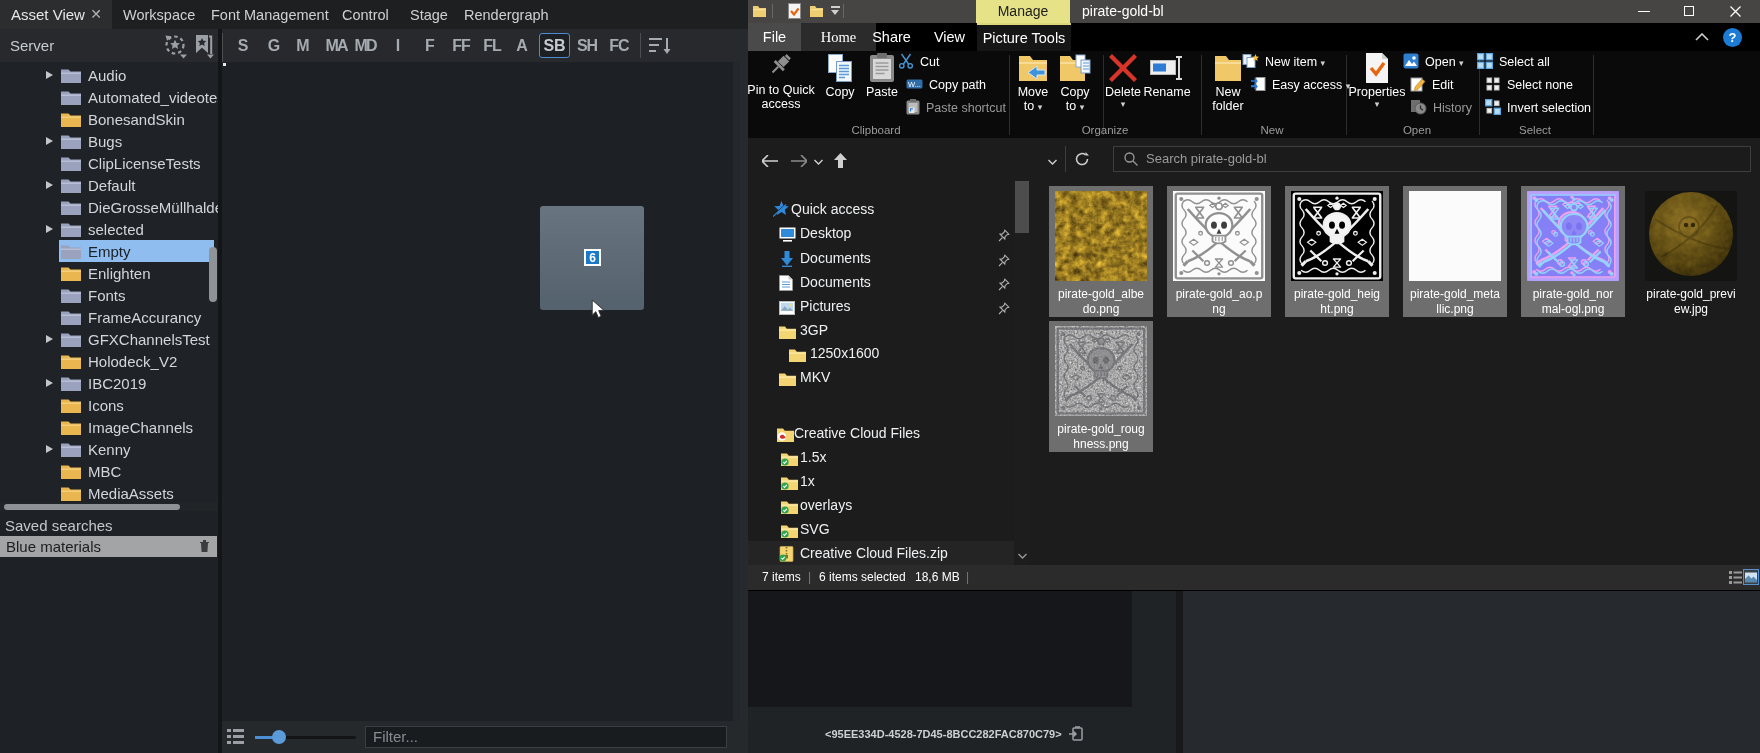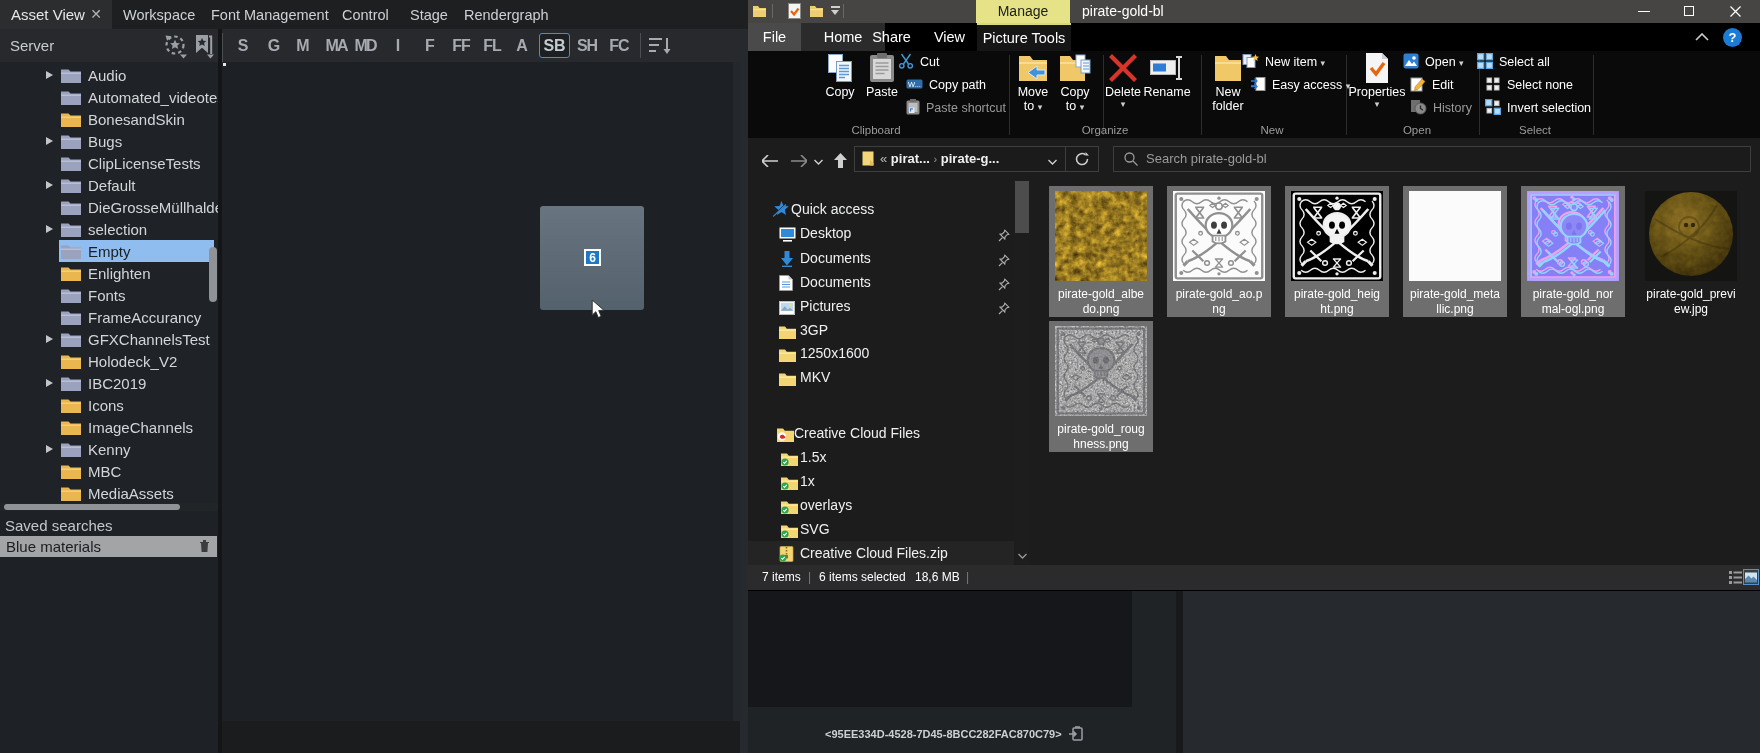--- a/index.html
+++ b/index.html
@@ -55,21 +55,21 @@
 #guid { left:825px; top:728px; color:#cdd0d3; font-size:11px; font-weight:bold; letter-spacing:0px; }
 
 #exp { left:748px; top:0; width:1012px; height:591px; background:#1c1c1c; }
 .e { position:absolute; }
 #etitle { left:0; top:0; width:1012px; height:23px; background:#474543; }
 #manage { left:228px; top:0; width:94px; height:23px; background:#e5e287; color:#1c1c1c; font-size:14px; text-align:center; line-height:23px; }
 #wtitle { left:334px; top:0; height:23px; line-height:23px; color:#ffffff; font-size:14px; }
 #etabs { left:0; top:23px; width:1012px; height:28px; background:#000; }
 .etab { position:absolute; top:23px; height:28px; line-height:28px; font-size:14.5px; color:#fff; text-align:center; }
 #tfile { left:0; width:53px; background:#4a4a4a; }
-#thome { left:53px; width:84px; background:#2b2b2b; }
+#thome { left:53px; width:75px; background:#2b2b2b;font-family:Liberation Serif, serif; }
 #tshare { left:113px; width:61px; }
 #tview { left:174px; width:55px; }
 #tpict { left:229px; width:94px; background:#161616; border-top:2px solid #dcd87a; line-height:26px; }
 #ribbon { left:0; top:51px; width:1012px; height:87px; background:#0a0a0a; }
 .rdiv { position:absolute; top:4px; width:1px; height:80px; background:#2d2d2d; }
 .rlabel { position:absolute; top:73px; font-size:11.5px; color:#9b9b9b; text-align:center; }
 .rbig { position:absolute; top:2px; text-align:center; color:#fff; font-size:12.5px; line-height:14px; }
 .rbig .ic { display:block; margin:0 auto 2px; }
 .rsmall { position:absolute; height:22px; color:#fff; font-size:12.5px; line-height:22px; white-space:nowrap; }
 .rsmall svg { vertical-align:-3px; margin-right:6px; }
@@ -176,21 +176,21 @@
           <path d="M0 5.5 L20 5.5 L20 7 L0 7 Z" fill="#b8bfd4"></path>
         </svg>
         <span class="txt">DieGrosseMüllhalde</span>
       </div>
 <div class="trow" style="top:156px">
         <span class="arr"></span>
         <svg class="fold" width="20" height="16" viewBox="0 0 20 16">
           <path d="M0 2.5 L7.5 2.5 L9.5 4.5 L20 4.5 L20 16 L0 16 Z" fill="#9aa2bd"></path>
           <path d="M0 5.5 L20 5.5 L20 7 L0 7 Z" fill="#b8bfd4"></path>
         </svg>
-        <span class="txt">selection</span>
+        <span class="txt">selected</span>
       </div>
 <div class="trow sel" style="top:178px">
         <span class="hl"></span>
         <svg class="fold" width="20" height="16" viewBox="0 0 20 16">
           <path d="M0 2.5 L7.5 2.5 L9.5 4.5 L20 4.5 L20 16 L0 16 Z" fill="#9aa2bd"></path>
           <path d="M0 5.5 L20 5.5 L20 7 L0 7 Z" fill="#b8bfd4"></path>
         </svg>
         <span class="txt">Empty</span>
       </div>
 <div class="trow" style="top:200px">
@@ -311,20 +311,36 @@
   <div class="abs letters" style="left:606px;width:26px;letter-spacing:-1px;">FC</div>
   <div class="abs vsep" style="left:640px;height:25px;top:33px;"></div>
   <svg class="abs" style="left:649px;top:37px;" width="24" height="18" viewBox="0 0 24 18">
       <g stroke="#a6abb1" stroke-width="2">
         <path d="M0 2h13M0 8h10M0 14h7"></path>
         <path d="M18 1v14"></path>
       </g>
       <path d="M14.5 12l3.5 5 3.5-5z" fill="#a6abb1"></path>
     </svg>
 
+  <div class="abs" id="vbottom">
+    <svg class="abs" id="listicon" width="17" height="15" viewBox="0 0 17 15">
+        <g fill="#9aa0a6">
+          <rect x="0" y="0" width="4" height="3"></rect>
+          <rect x="6" y="0" width="11" height="3"></rect>
+          <rect x="0" y="6" width="4" height="3"></rect>
+          <rect x="6" y="6" width="11" height="3"></rect>
+          <rect x="0" y="12" width="4" height="3"></rect>
+          <rect x="6" y="12" width="11" height="3"></rect>
+        </g>
+      </svg>
+    <div class="abs" id="slider"></div>
+    <div class="abs" id="sliderfill"></div>
+    <div class="abs" id="sliderknob"></div>
+    <div class="abs" id="filter">Filter...</div>
+  </div>
 
   <div class="abs" id="bp1"></div>
   <div class="abs" id="bp2"></div>
   <div class="abs" id="bpdiv"></div>
   <div class="abs" id="bp3"></div>
   <div class="abs" id="guid">&lt;95EE334D-4528-7D45-8BCC282FAC870C79&gt;</div>
   <svg class="abs" style="left:1068px;top:726px;" width="18" height="16" viewBox="0 0 18 16">
       <g fill="none" stroke="#9aa0a6" stroke-width="1.5">
         <rect x="5" y="2" width="9" height="12" rx="1"></rect>
         <path d="M7 1h5M1 8h7M5.5 5.5L8 8l-2.5 2.5"></path>
@@ -371,20 +387,32 @@
 <div class="rdiv" style="left:355px"></div>
 <div class="rdiv" style="left:453px"></div>
 <div class="rdiv" style="left:598px"></div>
 <div class="rdiv" style="left:731px"></div>
 <div class="rdiv" style="left:845px"></div>
 <div class="rlabel" style="left:78px;width:100px">Clipboard</div>
 <div class="rlabel" style="left:307px;width:100px">Organize</div>
 <div class="rlabel" style="left:474px;width:100px">New</div>
 <div class="rlabel" style="left:619px;width:100px">Open</div>
 <div class="rlabel" style="left:737px;width:100px">Select</div>
+<div class="rbig" style="left:-23px;width:112px">
+          <svg class="ic" width="26" height="28" viewBox="0 0 26 28">
+            <g transform="rotate(45 13 11)" fill="#8f8f8f">
+              <rect x="10" y="0" width="6" height="2.6"></rect>
+              <rect x="9" y="3.4" width="8" height="8"></rect>
+              <rect x="6.5" y="12" width="13" height="2.8"></rect>
+              <rect x="12" y="15" width="2" height="8"></rect>
+            </g>
+          </svg>
+          <div>Pin to Quick</div>
+          <div>access</div>
+        </div>
 <div class="rbig" style="left:36px;width:112px">
           <svg class="ic" width="30" height="30" viewBox="0 0 30 30">
             <rect x="3.5" y="1.5" width="14" height="18" fill="#fdfdfd" stroke="#89a8cc"></rect>
             <rect x="11.5" y="8.5" width="15" height="20" fill="#f2f7fc" stroke="#7a9cc4"></rect>
             <g stroke="#5b9bd5" stroke-width="1.4">
               <path d="M14 12.5h10M14 15.5h10M14 18.5h10M14 21.5h10M14 24.5h6"></path>
             </g>
           </svg>
           <div>Copy</div>
         </div>
@@ -524,24 +552,20 @@
       </svg>
 <svg class="e" style="left:43px;top:155px" width="16" height="12" viewBox="0 0 16 12">
         <path d="M10 0l6 6-6 6M0 6h15" stroke="#8a8a8a" stroke-width="1.6" fill="none"></path>
       </svg>
 <svg class="e" style="left:66px;top:159px" width="9" height="6" viewBox="0 0 9 6">
         <path d="M0.5 1l4 4 4-4" stroke="#cfcfcf" stroke-width="1.4" fill="none"></path>
       </svg>
 <svg class="e" style="left:86px;top:153px" width="13" height="15" viewBox="0 0 13 15">
         <path d="M6.5 0L0 7h4v8h5V7h4z" fill="#cfcfcf"></path>
       </svg>
-<div class="e" id="abox"><svg style="vertical-align:-3px;margin:0 6px 0 7px" width="12" height="15" viewBox="0 0 12 15">
-          <path d="M0.5 0.5h11v14h-11z" fill="#f2d678"></path>
-          <path d="M8 9l3.5 3v2.5H8z" fill="#e4bd5a"></path>
-        </svg><span style="color:#bbb">«</span> <b style="font-weight:bold">pirat...</b> <span style="color:#9a9a9a;font-size:11px">›</span> <b style="font-weight:bold">pirate-g...</b></div>
 <svg class="e" style="left:300px;top:159px" width="9" height="6" viewBox="0 0 9 6">
         <path d="M0.5 1l4 4 4-4" stroke="#cfcfcf" stroke-width="1.4" fill="none"></path>
       </svg>
 <div class="e" style="left:317px;top:146px;width:1px;height:26px;background:#3e3e3e"></div>
 <svg class="e" style="left:327px;top:152px" width="14" height="15" viewBox="0 0 14 15">
         <path d="M12.5 7a5.5 5.5 0 1 1-2-4.2" stroke="#cfcfcf" stroke-width="1.5" fill="none"></path>
         <path d="M10.5 0v3.5H14z" fill="#cfcfcf"></path>
       </svg>
 <div class="e" id="sbox"><svg style="vertical-align:-3px;margin:0 8px 0 10px" width="14" height="14" viewBox="0 0 14 14">
           <circle cx="5.5" cy="5.5" r="4.5" stroke="#9a9a9a" fill="none" stroke-width="1.3"></circle>
@@ -614,21 +638,21 @@
               </g>
             </svg></span>
         </div>
 <div class="nrow" style="top:138px;">
           <span class="nic" style="left:31px"><svg width="17" height="14" viewBox="0 0 17 14">
               <path d="M0 1.5h6l1.8 2.2H17V14H0z" fill="#f3d574"></path>
               <path d="M0 4.5h17v1.4H0z" fill="#fbe9a8"></path>
             </svg></span>
           <span class="nt" style="left:52px">3GP</span>
         </div>
-<div class="nrow" style="top:161px;">
+<div class="nrow" style="top:161px;margin-left:10px;">
           <span class="nic" style="left:31px"><svg width="17" height="14" viewBox="0 0 17 14">
               <path d="M0 1.5h6l1.8 2.2H17V14H0z" fill="#f3d574"></path>
               <path d="M0 4.5h17v1.4H0z" fill="#fbe9a8"></path>
             </svg></span>
           <span class="nt" style="left:52px">1250x1600</span>
         </div>
 <div class="nrow" style="top:185px;">
           <span class="nic" style="left:31px"><svg width="17" height="14" viewBox="0 0 17 14">
               <path d="M0 1.5h6l1.8 2.2H17V14H0z" fill="#f3d574"></path>
               <path d="M0 4.5h17v1.4H0z" fill="#fbe9a8"></path>

